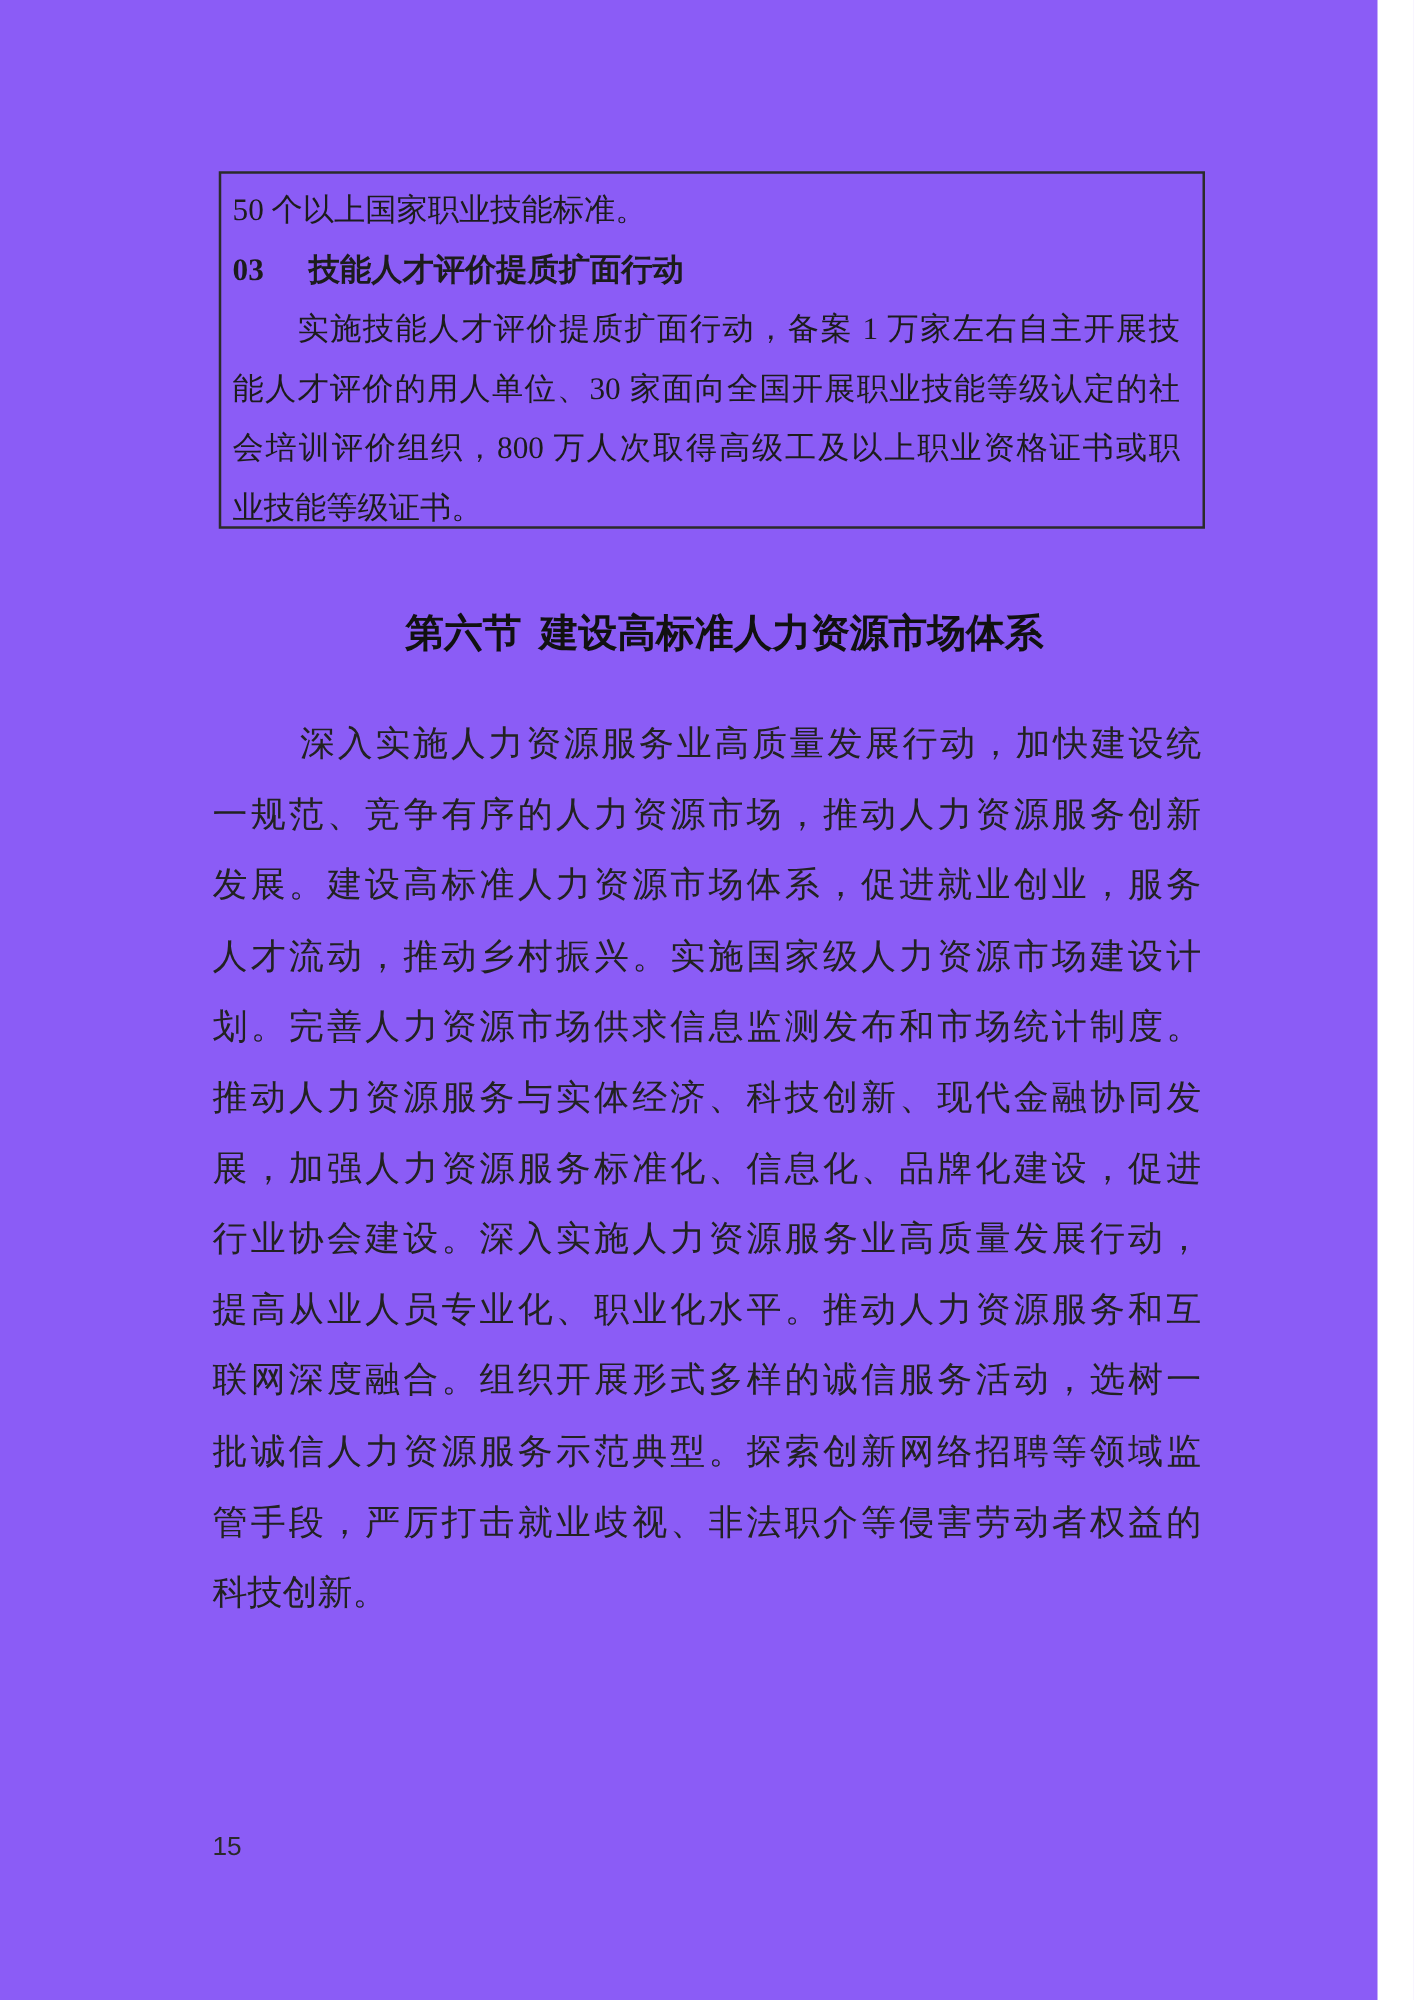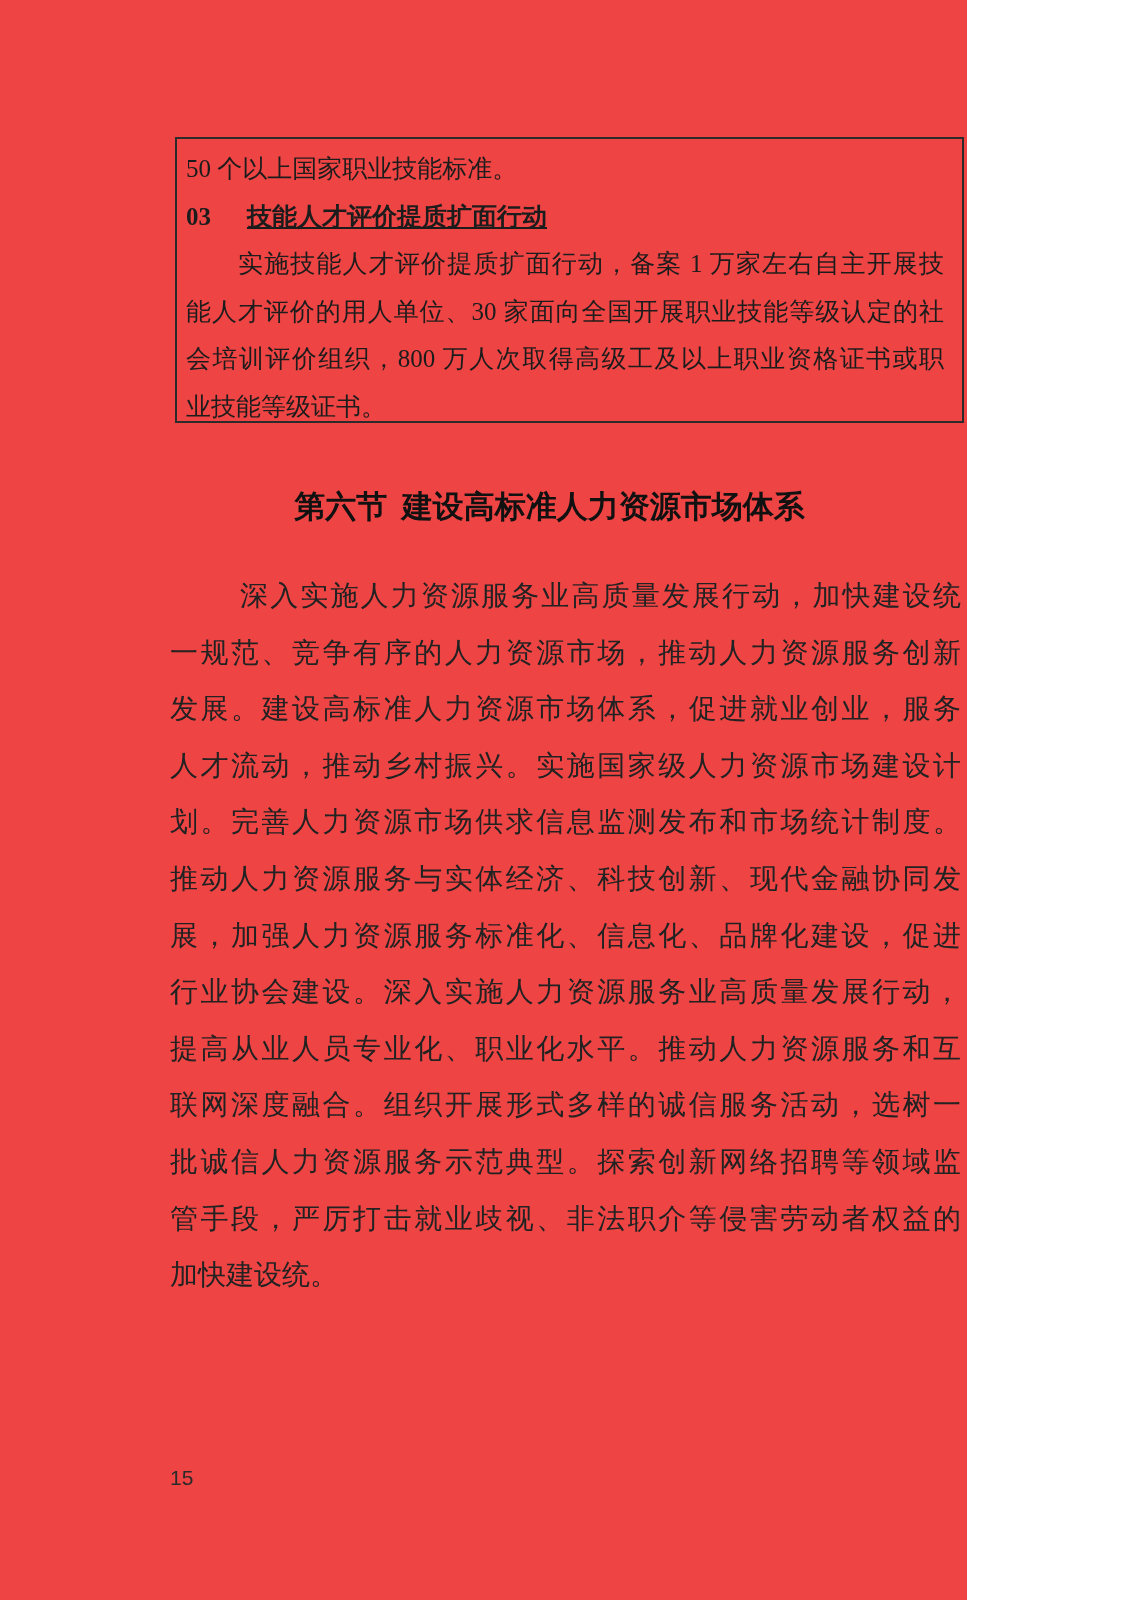--- a/index.html
+++ b/index.html
@@ -2,23 +2,23 @@
 <html><head>
 <meta charset="utf-8">
 <style>
   html, body {
     margin: 0;
     padding: 0;
     background: #ffffff;
   }
   .page {
     position: relative;
-    width: 967px;
+    width: 1102px;
     height: 1600px;
-    background: #ef4444;
+    background: #8b5cf6;
     overflow: hidden;
     color: #1c1c1c;
   }
 
   
   .callout-box {
     position: absolute;
     left: 175px;
     top: 137px;
     width: 789px;
@@ -33,21 +33,20 @@
   .callout-line {
     line-height: 47.5px;
     height: 47.5px;
     white-space: nowrap;
   }
   .callout-item-line {
     line-height: 47.5px;
     height: 47.5px;
     font-weight: bold;
     white-space: nowrap;
-    text-decoration: underline;
   }
   .callout-item-line .item-number {
     display: inline-block;
     margin-right: 36px;
   }
   .callout-par-line {
     line-height: 47.5px;
     height: 47.5px;
     text-align: justify;
     text-align-last: justify;
@@ -56,21 +55,21 @@
     text-indent: 52px;
   }
   .callout-par-line.last {
     text-align: center;
     text-align-last: left;
   }
 
   
   .section-heading {
     position: absolute;
-    left: 154px;
+    left: 184px;
     top: 486px;
     width: 791px;
     text-align: center;
     font-family: "Liberation Sans", "DejaVu Sans", sans-serif;
     font-weight: bold;
     font-size: 31px;
     line-height: 42px;
     color: #111111;
     word-spacing: 6px;
     white-space: nowrap;
@@ -135,18 +134,18 @@
     <div class="body-line">发展。建设高标准人力资源市场体系，促进就业创业，服务</div>
     <div class="body-line">人才流动，推动乡村振兴。实施国家级人力资源市场建设计</div>
     <div class="body-line">划。完善人力资源市场供求信息监测发布和市场统计制度。</div>
     <div class="body-line">推动人力资源服务与实体经济、科技创新、现代金融协同发</div>
     <div class="body-line">展，加强人力资源服务标准化、信息化、品牌化建设，促进</div>
     <div class="body-line">行业协会建设。深入实施人力资源服务业高质量发展行动，</div>
     <div class="body-line">提高从业人员专业化、职业化水平。推动人力资源服务和互</div>
     <div class="body-line">联网深度融合。组织开展形式多样的诚信服务活动，选树一</div>
     <div class="body-line">批诚信人力资源服务示范典型。探索创新网络招聘等领域监</div>
     <div class="body-line">管手段，严厉打击就业歧视、非法职介等侵害劳动者权益的</div>
-    <div class="body-line last">加快建设统。</div>
+    <div class="body-line last">科技创新。</div>
   </div>
 
   <div class="page-number">15</div>
 
 </div>
 
 </body></html>

